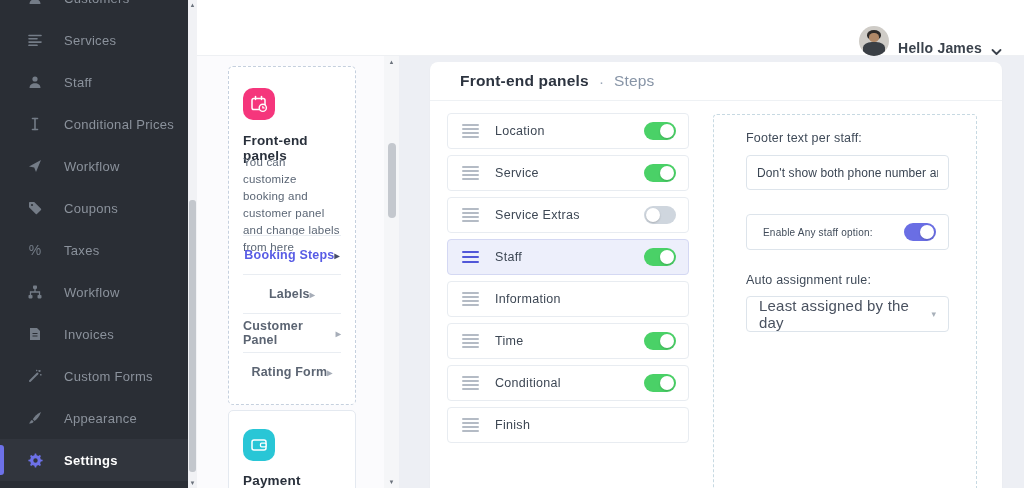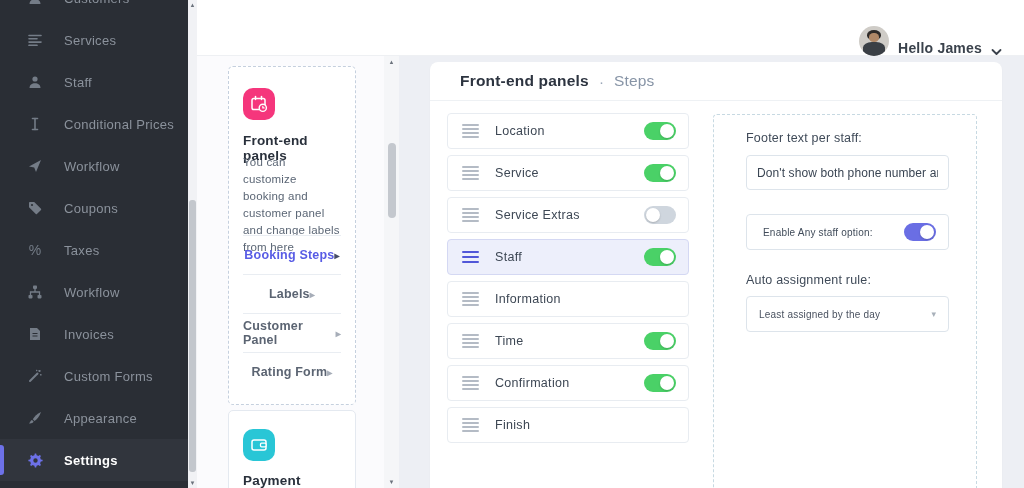--- a/index.html
+++ b/index.html
@@ -78,21 +78,21 @@
   
   .staff-panel { position:absolute; left:283px; top:52px; width:264px; height:500px; border:1px dashed #c7d9e2; border-radius:4px; }
   .sp-label { position:absolute; left:32px; font-size:12.5px; color:#3f4a58; letter-spacing:.2px; }
   .sp-input { position:absolute; left:32px; top:40px; width:203px; height:35px; border:1px solid #dde4eb; border-radius:4px;
               background:#fff; font-family:"Liberation Sans",sans-serif; font-size:12px; color:#3a4553; padding:0 10px; letter-spacing:.1px; }
   .sp-box { position:absolute; left:32px; top:99px; width:203px; height:36px; border:1px solid #dde4eb; border-radius:4px;
             display:flex; align-items:center; justify-content:space-between; padding:0 12px 0 16px; }
   .sp-box .bx-label { font-size:10px; color:#414c5a; letter-spacing:.2px; }
   .sp-select { position:absolute; left:32px; top:181px; width:203px; height:36px; border:1px solid #dde4eb; border-radius:4px;
                display:flex; align-items:center; justify-content:space-between; padding:0 12px 0 12px; cursor:pointer; }
-  .sp-select .val { font-size:10px; color:#4a5260; letter-spacing:.2px; }
+  .sp-select .val { font-size:15px; color:#4a5260; letter-spacing:.2px; }
   .sp-select .caret { font-size:9px; color:#a8b0ba; }
 </style>
 </head>
 <body>
 
 <nav class="sidebar">
   <div id="sidebar-menu">
       <div class="side-item" style="margin-top: -23px;">
         <span class="ic">
           <svg width="14" height="14" viewBox="0 0 14 14">
@@ -360,21 +360,21 @@
           <i class="knob"></i>
         </span>
       </div>
       <div class="step-row">
         <span class="handle">
           <i></i>
           <i></i>
           <i></i>
           <i></i>
         </span>
-        <span class="label">Confirmation</span>
+        <span class="label">Conditional</span>
         <span class="tgl on" style="background: rgb(74, 209, 103);">
           <i class="knob"></i>
         </span>
       </div>
       <div class="step-row">
         <span class="handle">
           <i></i>
           <i></i>
           <i></i>
           <i></i>

